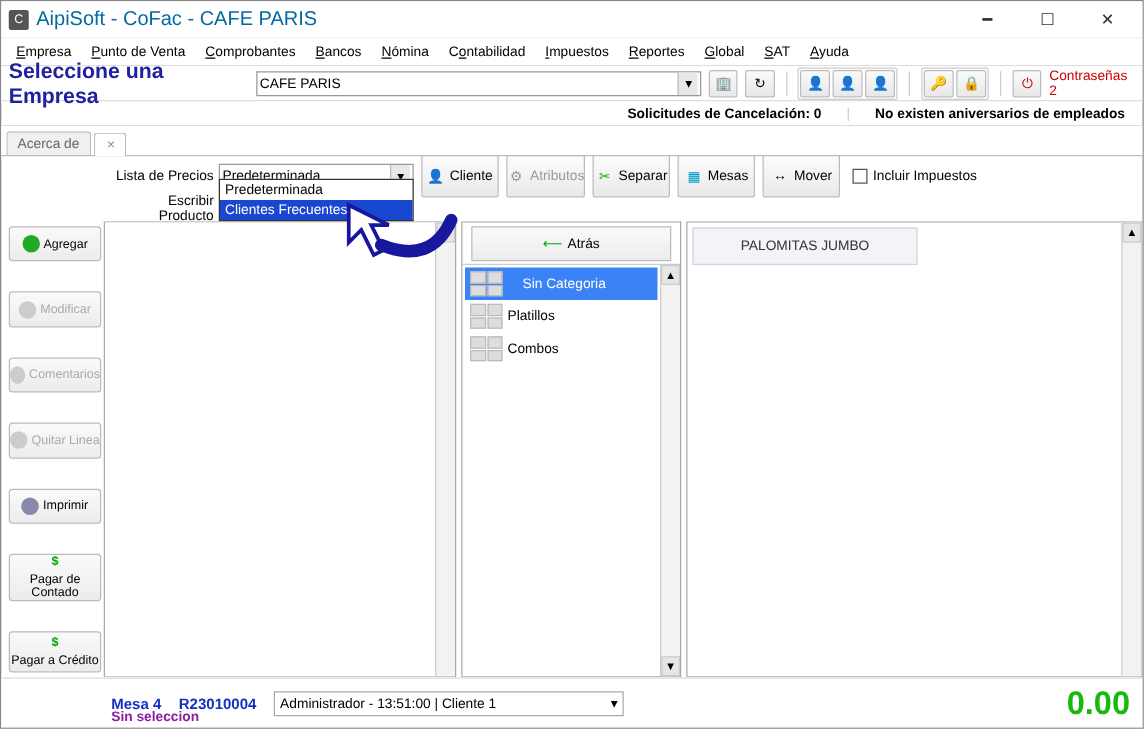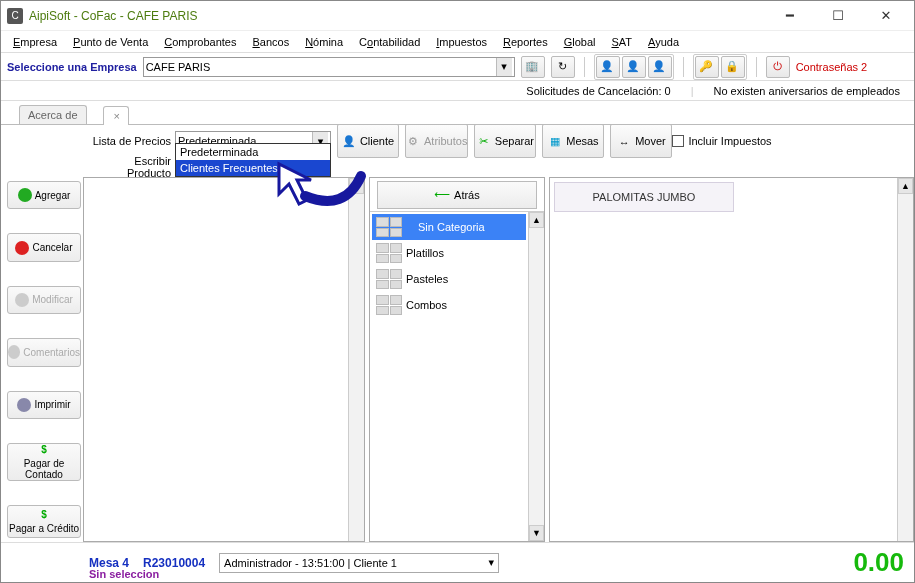--- a/index.html
+++ b/index.html
@@ -15,57 +15,57 @@
 }
 .titlebar {
   height: 30px;
   display: flex;
   align-items: center;
   padding: 0 6px;
   background: #fff;
   border-bottom: 1px solid #eee;
 }
 .app-icon { width:16px; height:16px; background:#555; border-radius:2px; margin-right:6px; display:flex; align-items:center; justify-content:center; color:#fff; font-size:10px;}
-.title-text { font-size: 12px; color:#4d7c0f;text-align:center; }
+.title-text { font-size: 16px; color:#0369a1;text-align:center; }
 .win-controls { margin-left:auto; display:flex; gap:4px;}
 .win-btn { width:44px; height:28px; display:flex; align-items:center; justify-content:center; font-size:13px; color:#333;}
 .menubar {
   height:22px; display:flex; gap:4px; padding:0 6px; align-items:center;
   background:#fff; border-bottom:1px solid #ddd;
 }
 .menu-item { padding:2px 6px; font-size:11px; }
 .menu-item u { text-decoration: underline; }
 .topstrip {
   height:28px; display:flex; align-items:center; padding:2px 6px; gap:6px;
   background:#fff; border-bottom:1px solid #ddd;
 }
-.topstrip-label { color:#2020a0; font-weight:bold; font-size:11px; }
+.topstrip-label { color:#2020a0; font-weight:bold; font-size:17px; }
 .combo {
   height:20px; border:1px solid #999; background:#fff; display:flex; align-items:center;
   font-size:11px; padding:0 2px; position:relative;
 }
 .combo-caret { width:16px; height:18px; background:#e8e8e8; border-left:1px solid #bbb; display:flex; align-items:center; justify-content:center; margin-left:auto;}
 .icon-btn {
   width:24px; height:22px; border:1px solid #bbb; background:linear-gradient(#fafafa,#e8e8e8);
   display:flex; align-items:center; justify-content:center; border-radius:2px;
 }
 .icon-btn-group { display:flex; gap:2px; border:1px solid #ccc; padding:1px; border-radius:2px;}
 .divider-v { width:1px; background:#ccc; height:20px; margin:0 3px;}
 .red { color:#c00; font-weight:normal;}
 .statusbar2 {
   height:20px; display:flex; align-items:center; justify-content:flex-end;
   padding:0 14px; gap:20px; font-size:11px; border-bottom:1px solid #ddd;
 }
-.statusbar2 b { font-weight:normal;}
+.statusbar2 b { font-weight:bold;}
 .tabstrip {
   height:24px; display:flex; align-items:flex-end; padding:0 4px; gap:2px;
   background:#fff; border-bottom:1px solid #bbb;
 }
 .tab { padding:3px 8px; border:1px solid #bbb; border-bottom:none; border-radius:3px 3px 0 0;
-  font-size:11px; background:#f0f0f0; color:#666; display:flex; gap:4px;margin-left:14px;}
+  font-size:11px; background:#f0f0f0; color:#666; display:flex; gap:4px;}
 .tab.active { background:#fff; color:#333; position:relative; top:1px;}
 .close-x { color:#888; margin-left:2px;}
 .workarea {
   display:flex; flex-direction:column; position:absolute;
   top:124px; left:0; right:0; bottom:40px;
 }
 .upper-row { display:flex; align-items:center; height:32px; padding:2px 4px 2px 90px;}
 .lbl-right { text-align:right; width:80px; font-size:11px;}
 .big-btn { min-width:62px; height:34px; border:1px solid #bbb; background:linear-gradient(#fcfcfc,#e9e9e9);
   display:flex; align-items:center; justify-content:center; gap:4px; font-size:11px; border-radius:2px; margin-left:6px;}
@@ -210,48 +210,48 @@
         <span>Separar</span>
       </div>
     <div class="big-btn">
         <span class="ic" style="color:#09c;">▦</span>
         <span>Mesas</span>
       </div>
     <div class="big-btn">
         <span class="ic">↔</span>
         <span>Mover</span>
       </div>
-    <label style="display:flex;align-items:center;gap:4px;text-align:right;">
+    <label style="margin-left:10px;display:flex;align-items:center;gap:4px;text-align:right;">
       <span class="checkbox"></span>
       <span>Incluir Impuestos</span>
     </label>
   </div>
 
   <div class="upper-row" style="height:20px;">
     <span class="lbl-right">Escribir Producto</span>
   </div>
 
   <div class="main-body">
 
     <div class="leftbar">
       <div class="side-btn">
           <span class="side-ic" style="background:#2a2;"></span>
           <span>Agregar</span>
         </div>
-      <div class="side-btn">
-          <span class="side-ic" style="background:#d22;"></span>
-          <span>Cancelar</span>
-        </div>
       <div class="side-btn disabled">
           <span class="side-ic" style="background:#ccc;"></span>
           <span>Modificar</span>
         </div>
       <div class="side-btn disabled">
           <span class="side-ic" style="background:#ccc;"></span>
           <span>Comentarios</span>
+        </div>
+      <div class="side-btn disabled">
+          <span class="side-ic" style="background:#ccc;"></span>
+          <span>Quitar Linea</span>
         </div>
       <div class="side-btn">
           <span class="side-ic" style="background:#88a;"></span>
           <span>Imprimir</span>
         </div>
       <div class="side-btn tall">
           <span style="color:#0a0;font-weight:bold;">$</span>
           <span>Pagar de Contado</span>
         </div>
       <div class="side-btn tall">
@@ -288,29 +288,20 @@
             <span>Sin Categoria</span>
           </div>
           <div class="cat-item">
             <div class="cat-swatch">
                 <span></span>
                 <span></span>
                 <span></span>
                 <span></span>
               </div>
             <span>Platillos</span>
-          </div>
-          <div class="cat-item">
-            <div class="cat-swatch">
-                <span></span>
-                <span></span>
-                <span></span>
-                <span></span>
-              </div>
-            <span>Pasteles</span>
           </div>
           <div class="cat-item">
             <div class="cat-swatch">
                 <span></span>
                 <span></span>
                 <span></span>
                 <span></span>
               </div>
             <span>Combos</span>
           </div>

